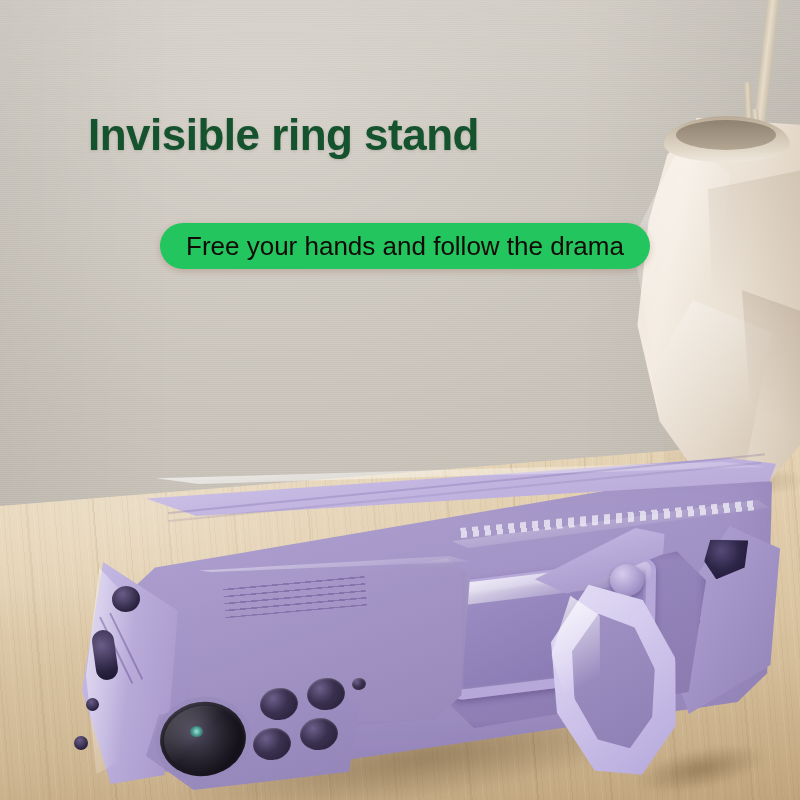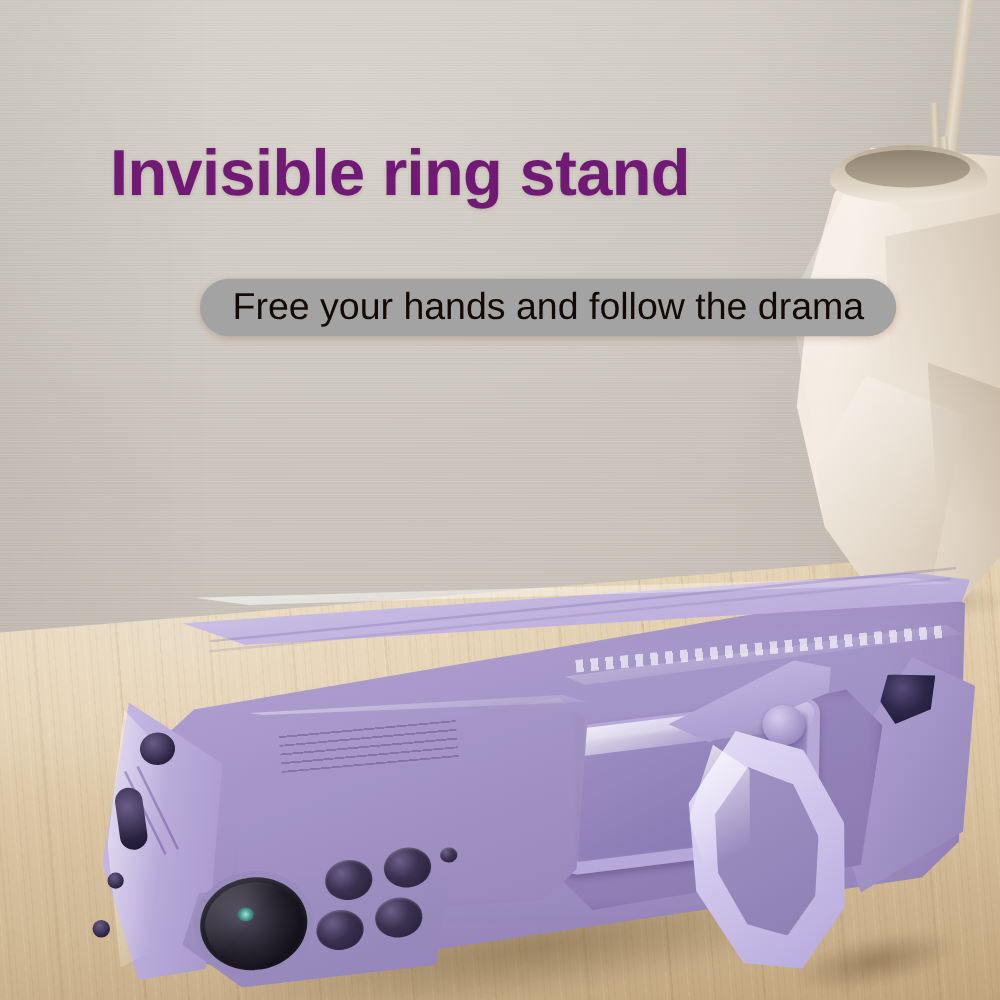--- a/index.html
+++ b/index.html
@@ -311,31 +311,31 @@
   .ring-shadow {
     position:absolute; left:560px; top:300px; width:190px; height:70px;
     background:radial-gradient(ellipse 95px 28px at 40% 50%, rgba(86,62,30,.40), rgba(86,62,30,0) 72%);
     transform: rotate(-12deg);
     filter: blur(3px);
   }
 
   
   .headline {
     position:absolute; left:88px; top:113px; width:700px;
-    font-size:52px; font-weight:bold; color:#701a75;
+    font-size:44px; font-weight:bold; color:#14532d;
     letter-spacing:-0.5px; line-height:1.0; white-space:nowrap;
     text-shadow: 0 1px 3px rgba(90,80,66,.22);
   }
   .badge {
     position:absolute; left:160px; top:223px;
     height:46px; padding:0 26px;
     display:flex; align-items:center;
-    background:#a3a3a3; color:#140a05;
+    background:#22c55e; color:#140a05;
     border-radius:26px;
-    font-size:30px; font-weight:normal; white-space:nowrap;
+    font-size:26px; font-weight:normal; white-space:nowrap;
     box-shadow:0 2px 6px rgba(120,50,20,.22);
   }
 </style>
 </head>
 <body>
 
 <div id="scene">
 
   <div class="wall">
     <div class="wall-grain"></div>

